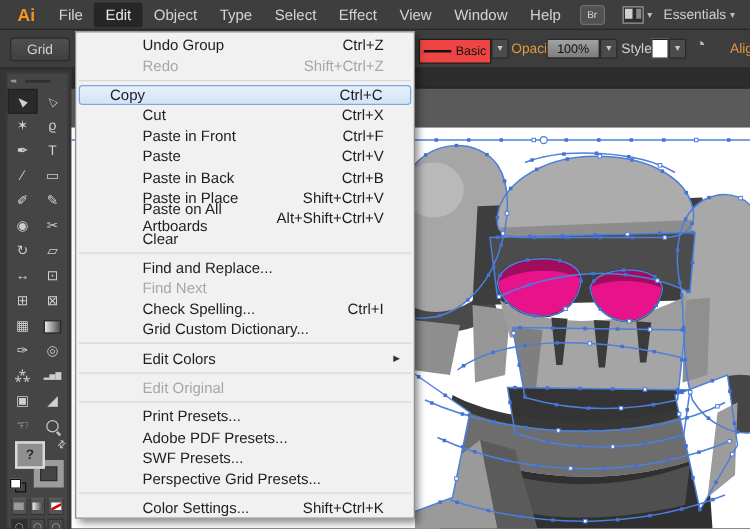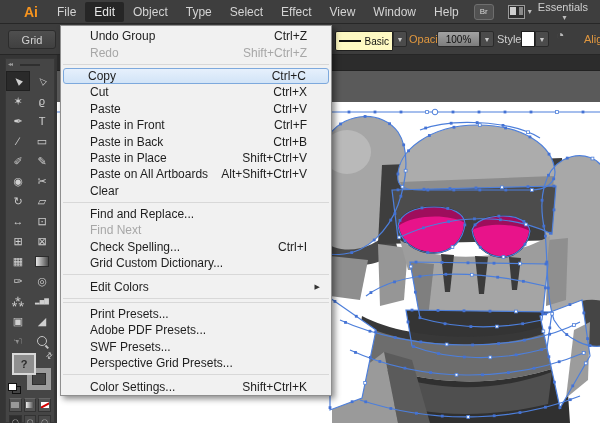--- a/index.html
+++ b/index.html
@@ -1,38 +1,38 @@
 <!DOCTYPE html>
 <html><head>
 <meta charset="utf-8">
 <style>
   html,body{margin:0;padding:0;background:#222;}
   .app{position:relative;width:600px;height:423px;overflow:hidden;background:#3c3c3c;
        font-family:"Liberation Sans",sans-serif;-webkit-font-smoothing:antialiased;user-select:none;}
   
   .menubar{position:absolute;left:0;top:0;width:600px;height:24px;background:#3e3e3e;
-           border-bottom:1px solid #272727;display:flex;align-items:center;padding-left:22px;box-sizing:border-box;z-index:40;}
+           border-bottom:1px solid #272727;display:flex;align-items:center;padding-left:12px;box-sizing:border-box;z-index:40;}
   .ai-logo{color:#f7941e;font-weight:bold;font-size:14px;margin:0 10px 0 2px;}
   .mb-item{color:#d4d4d4;font-size:12px;padding:3px 9px;border-radius:2px;white-space:nowrap;}
   .mb-item.active{background:#262626;color:#e8e8e8;}
   .br-btn{margin-left:6px;width:18px;height:14px;border:1px solid #6e6e6e;border-radius:3px;background:#515151;
           color:#d8d8d8;font-size:8px;display:flex;align-items:center;justify-content:center;}
   .arrange-btn{margin-left:14px;display:flex;align-items:center;}
   .arrange-glyph{width:15px;height:12px;border:1px solid #9b9b9b;background:#2e2e2e;position:relative;}
   .arrange-glyph::before{content:"";position:absolute;left:1px;top:1px;width:6px;height:8px;background:#cfcfcf;}
   .arrange-glyph::after{content:"";position:absolute;right:1px;top:1px;width:4px;height:8px;background:#8a8a8a;}
   .caret{color:#bdbdbd;font-size:8px;margin-left:3px;}
-  .workspace-switch{margin-left:auto;margin-right:12px;display:flex;align-items:center;color:#cfcfcf;font-size:11px;flex-direction:column;}
+  .workspace-switch{margin-left:auto;margin-right:12px;display:flex;align-items:center;color:#cfcfcf;font-size:11px;}
   
   .controlbar{position:absolute;left:0;top:24px;width:600px;height:30px;background:#3d3d3d;
               border-bottom:1px solid #262626;z-index:20;}
   .group-btn{position:absolute;left:8px;top:6px;width:46px;height:17px;background:linear-gradient(#4f4f4f,#404040);
              border:1px solid #2c2c2c;border-radius:3px;color:#d2d2d2;font-size:11px;display:flex;
              align-items:center;justify-content:center;}
-  .brush-combo{position:absolute;left:335px;top:7px;width:58px;height:20px;background:#fef9c3;border:1px solid #1f1f1f;
+  .brush-combo{position:absolute;left:335px;top:7px;width:58px;height:20px;background:#ef4444;border:1px solid #1f1f1f;
                border-radius:2px 0 0 2px;display:flex;align-items:center;box-sizing:border-box;padding:0 3px;}
   .brush-line{width:26px;height:2px;background:#111;margin-right:4px;}
   .brush-name{font-size:10px;color:#111;}
   .combo-arrow{position:absolute;top:7px;width:14px;height:16px;background:#4b4b4b;border:1px solid #2a2a2a;
                box-sizing:border-box;color:#c9c9c9;font-size:7px;display:flex;align-items:center;justify-content:center;
                border-radius:0 2px 2px 0;}
   .lbl{position:absolute;top:0;line-height:30px;font-size:11px;}
   .lbl.link{color:#e0973f;}
   .lbl.plain{color:#cfcfcf;}
   .opacity-field{position:absolute;left:437px;top:7px;width:43px;height:16px;background:linear-gradient(#a2a2a2,#7d7d7d);
@@ -81,21 +81,21 @@
   .mode.on{background:#2e2e2e;}
   
   .canvas{position:absolute;left:57px;top:54px;right:0;bottom:0;z-index:1;}
   .doc-tabbar{height:16px;background:#2c2c2c;border-bottom:1px solid #222;}
   .pasteboard{height:31px;background:#5a5a5a;}
   .artboard{position:absolute;left:0;top:48px;right:0;bottom:0;background:#ffffff;}
   .artboard svg{display:block;width:100%;height:100%;}
   
   .menu-pop{position:absolute;left:60px;top:25px;width:272px;background:#f1f1f1;border:1px solid #8f8f8f;
             box-shadow:3px 3px 6px rgba(0,0,0,.45);z-index:30;padding-top:2px;box-sizing:border-box;}
-  .mi{height:16.4px;display:flex;align-items:center;padding:0 24px 0 29px;font-size:12px;color:#1e1e1e;box-sizing:border-box;}
+  .mi{height:16.4px;display:flex;align-items:center;padding:0 24px 0 29px;font-size:12px;color:#1e1e1e;box-sizing:border-box;margin-left:24px;}
   .mi .sc{margin-left:auto;}
   .mi.dis{color:#a7a7a7;}
   .mi.hl{margin:0 2px;padding:0 22px 0 24px;border:1px solid #7da9dd;border-radius:3px;
          background:linear-gradient(#e6f0fc,#d2e4f7);}
   .msep{height:1px;background:#d8d8d8;margin:3px 2px;}
   .subarrow{margin-left:auto;margin-right:-13px;font-size:7px;color:#333;}
 </style>
 </head>
 <body>
 
@@ -536,28 +536,28 @@
       <div class="msep"></div>
       <div class="mi hl">
         <span>Copy</span>
         <span class="sc">Ctrl+C</span>
       </div>
       <div class="mi">
         <span>Cut</span>
         <span class="sc">Ctrl+X</span>
       </div>
       <div class="mi">
+        <span>Paste in Front</span>
+        <span class="sc">Ctrl+F</span>
+      </div>
+      <div class="mi">
         <span>Paste</span>
         <span class="sc">Ctrl+V</span>
       </div>
       <div class="mi">
-        <span>Paste in Front</span>
-        <span class="sc">Ctrl+F</span>
-      </div>
-      <div class="mi">
         <span>Paste in Back</span>
         <span class="sc">Ctrl+B</span>
       </div>
       <div class="mi">
         <span>Paste in Place</span>
         <span class="sc">Shift+Ctrl+V</span>
       </div>
       <div class="mi">
         <span>Paste on All Artboards</span>
         <span class="sc">Alt+Shift+Ctrl+V</span>
@@ -578,20 +578,23 @@
       </div>
       <div class="mi">
         <span>Grid Custom Dictionary...</span>
       </div>
       <div class="msep"></div>
       <div class="mi">
         <span>Edit Colors</span>
         <span class="subarrow">▶</span>
       </div>
       <div class="msep"></div>
+      <div class="mi dis">
+        <span>Edit Original</span>
+      </div>
       <div class="msep"></div>
       <div class="mi">
         <span>Print Presets...</span>
       </div>
       <div class="mi">
         <span>Adobe PDF Presets...</span>
       </div>
       <div class="mi">
         <span>SWF Presets...</span>
       </div>

